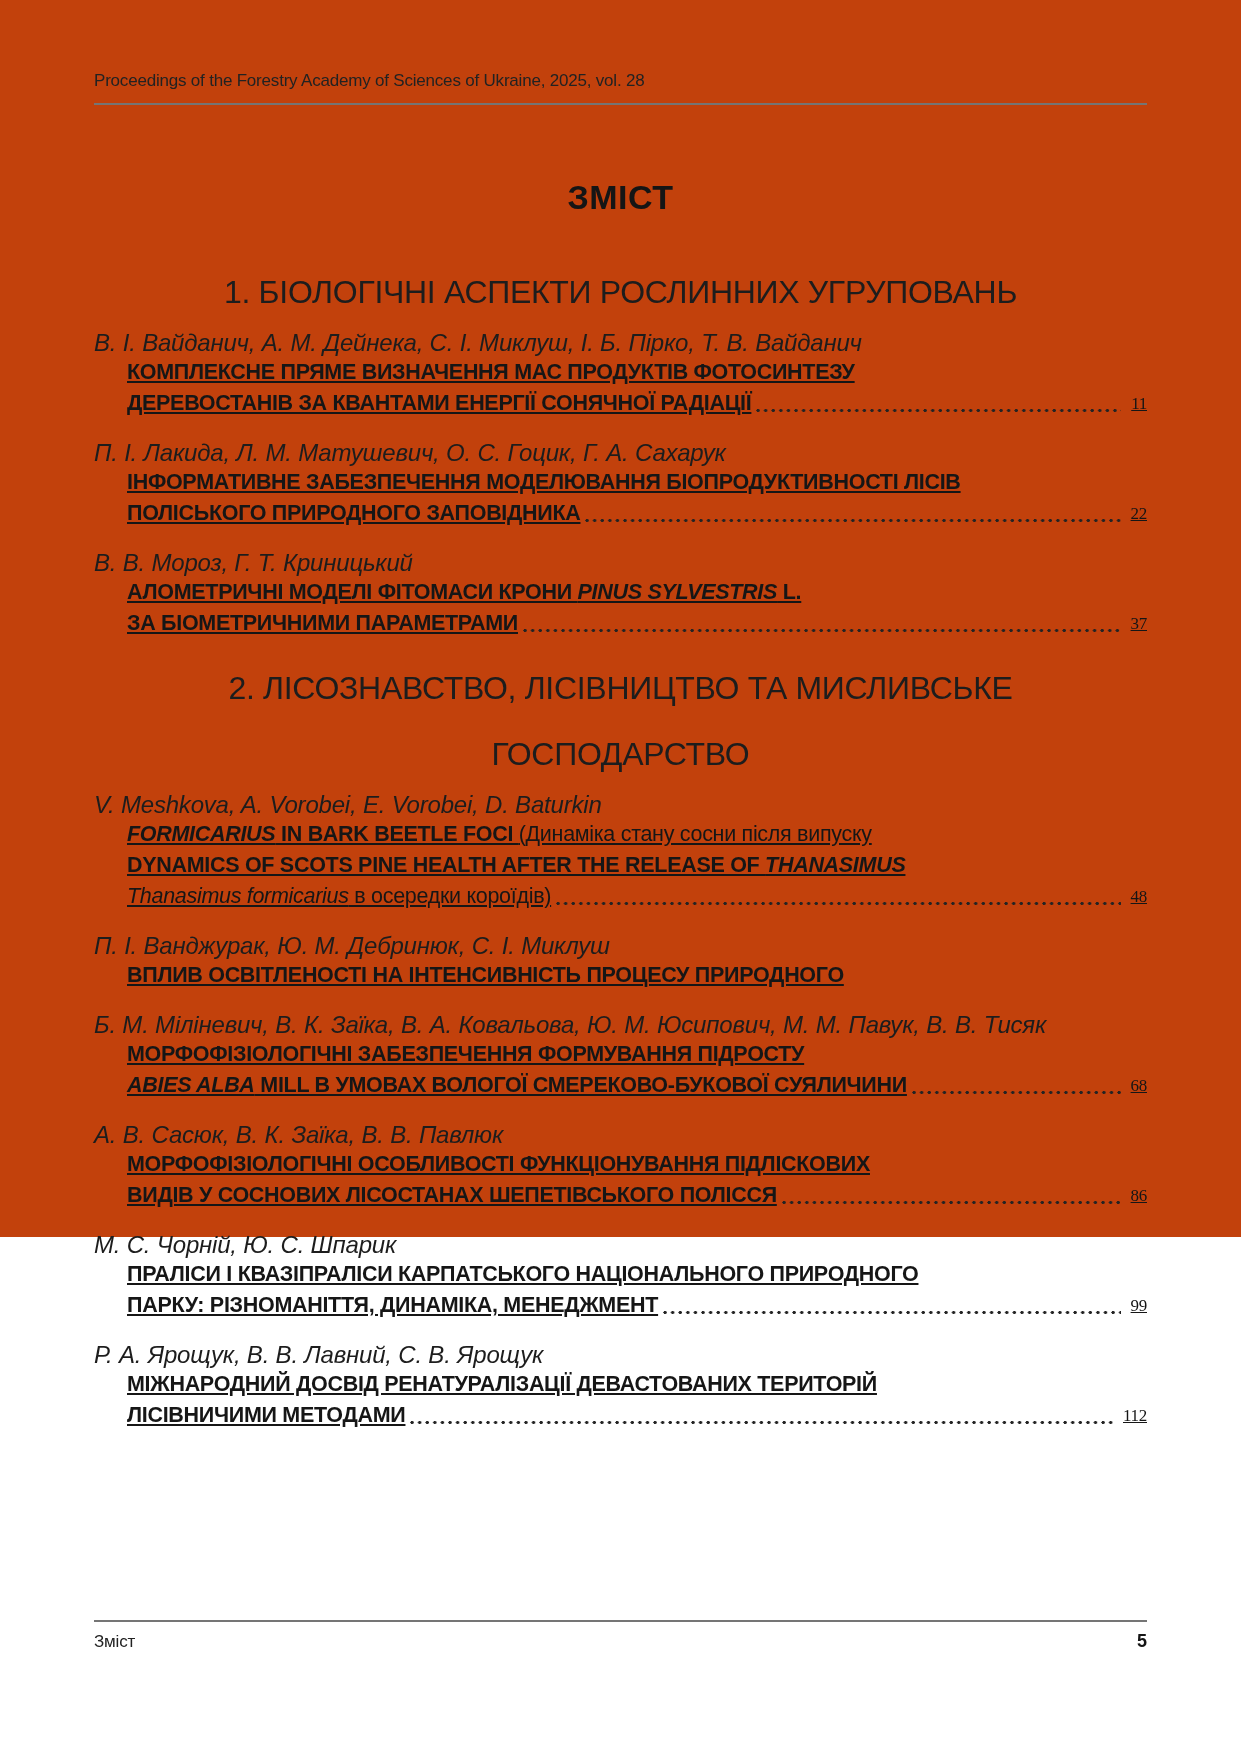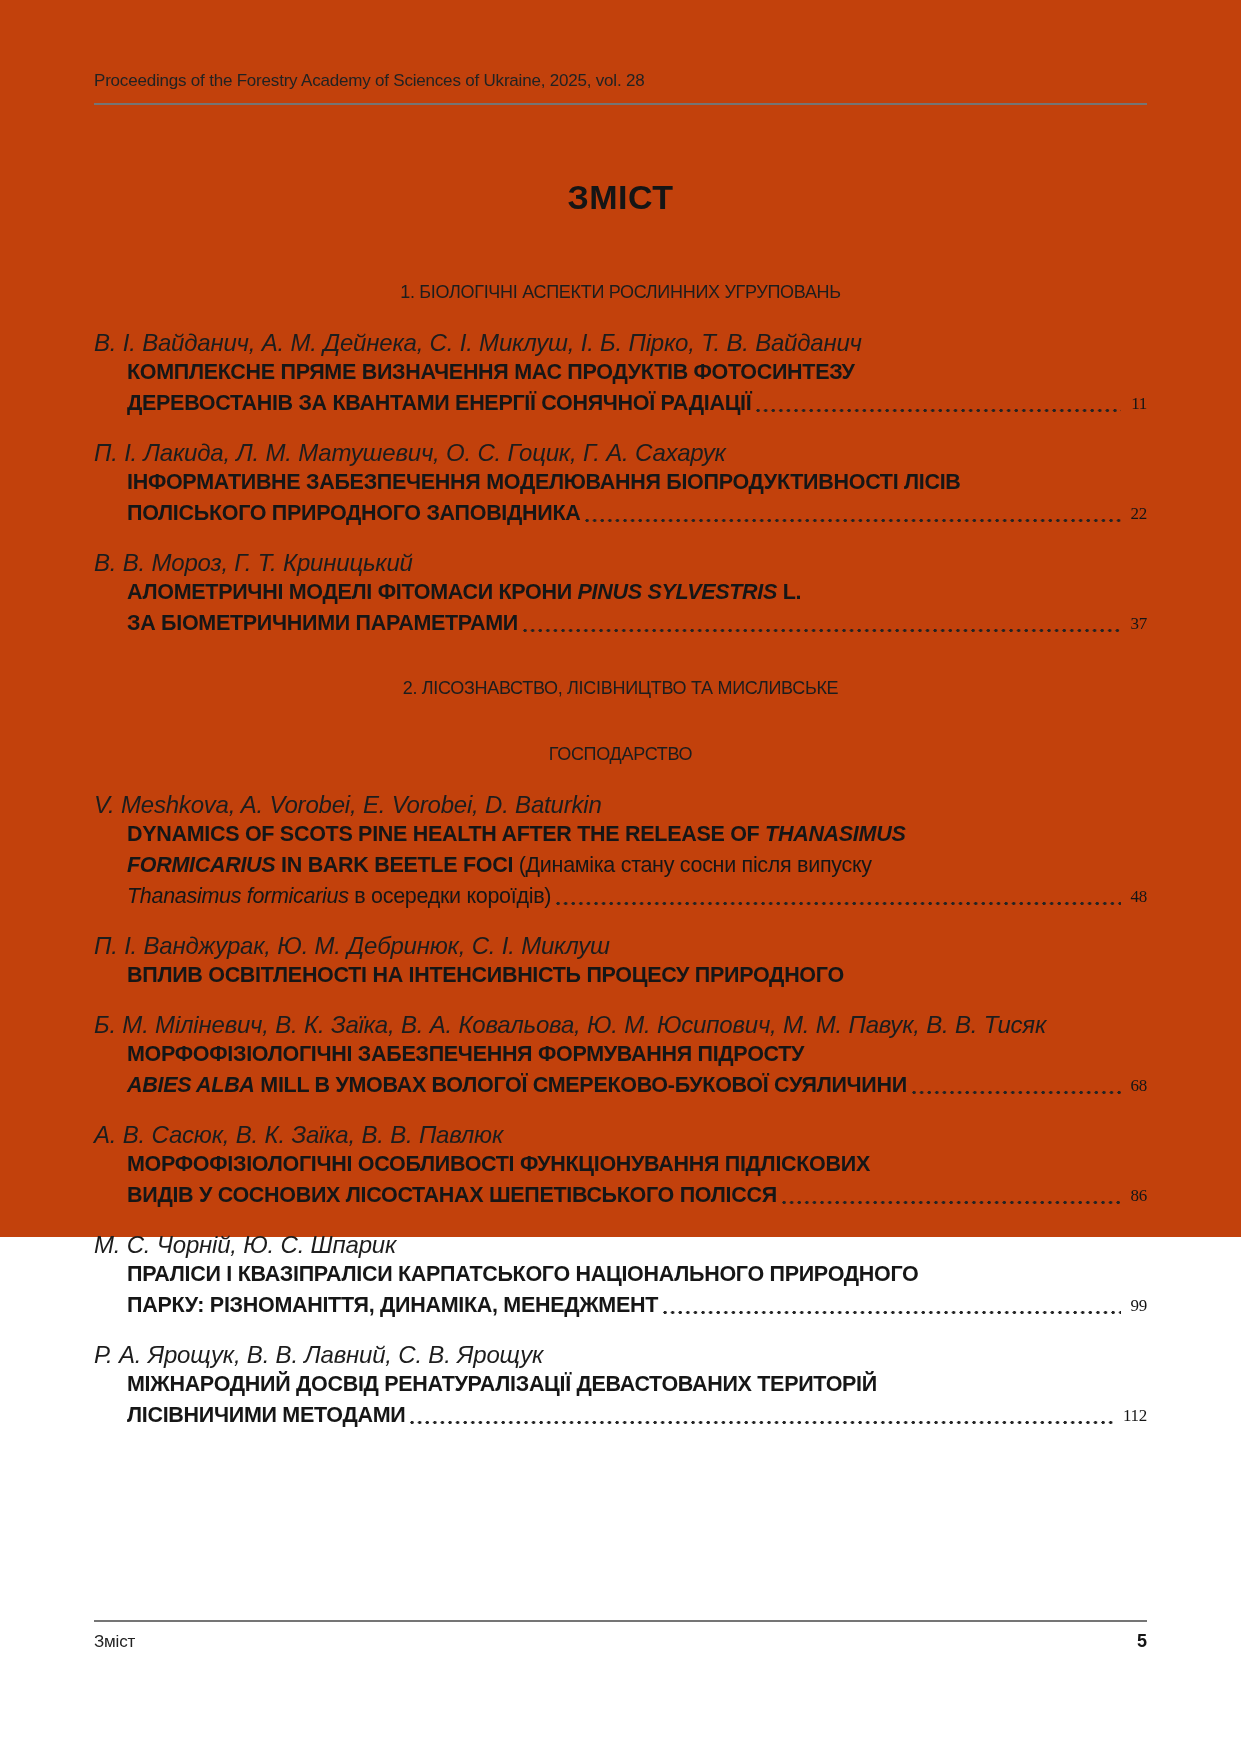--- a/index.html
+++ b/index.html
@@ -37,21 +37,21 @@
     line-height: 40px;
     font-weight: 700;
     letter-spacing: 0.5px;
     color: #151515;
   }
   
   .section-heading {
     margin-top: 58px;
     margin-bottom: 2px;
     text-align: center;
-    font-size: 18px;
+    font-size: 32px;
     line-height: 34px;
     font-weight: 400;
     letter-spacing: -0.3px;
     color: #1d1d1d;
   }
   .section + .section .section-heading,
   .section .section-heading + .section-heading { margin-top: 32px; }
   .entry { margin-top: 20px; }
   .authors {
     font-style: italic;
@@ -61,20 +61,21 @@
     color: #1d1d1d;
   }
   .title-line {
     display: flex;
     align-items: center;
     padding-left: 33px;
     font-size: 21.5px;
     line-height: 31px;
     letter-spacing: -0.3px;
     color: #161616;
+    text-decoration: underline;
   }
   .line-text { white-space: nowrap; }
   .seg-b  { font-weight: 700; }
   .seg-bi { font-weight: 700; font-style: italic; }
   .seg-r  { font-weight: 400; }
   .seg-i  { font-weight: 400; font-style: italic; }
   .leader {
     flex: 1 1 auto;
     align-self: flex-end;
     height: 5px;
@@ -150,24 +151,24 @@
             <span class="pagenum">37</span>
           </div>
         </div>
       </div>
       <div class="section">
         <div class="section-heading">2. ЛІСОЗНАВСТВО, ЛІСІВНИЦТВО ТА МИСЛИВСЬКЕ</div>
         <div class="section-heading">ГОСПОДАРСТВО</div>
         <div class="entry">
           <div class="authors">V. Meshkova, A. Vorobei, E. Vorobei, D. Baturkin</div>
           <div class="title-line">
+            <span class="line-text"><span class="seg-bi">FORMICARIUS</span><span class="seg-b"> IN BARK BEETLE FOCI </span><span class="seg-r">(Динаміка стану сосни після випуску</span></span>
+          </div>
+          <div class="title-line">
             <span class="line-text"><span class="seg-b">DYNAMICS OF SCOTS PINE HEALTH AFTER THE RELEASE OF </span><span class="seg-bi">THANASIMUS</span></span>
-          </div>
-          <div class="title-line">
-            <span class="line-text"><span class="seg-bi">FORMICARIUS</span><span class="seg-b"> IN BARK BEETLE FOCI </span><span class="seg-r">(Динаміка стану сосни після випуску</span></span>
           </div>
           <div class="title-line">
             <span class="line-text"><span class="seg-i">Thanasimus formicarius</span><span class="seg-r"> в осередки короїдів)</span></span>
             <span class="leader"></span>
             <span class="pagenum">48</span>
           </div>
         </div>
         <div class="entry">
           <div class="authors">П. І. Ванджурак, Ю. М. Дебринюк, С. І. Миклуш</div>
           <div class="title-line">

